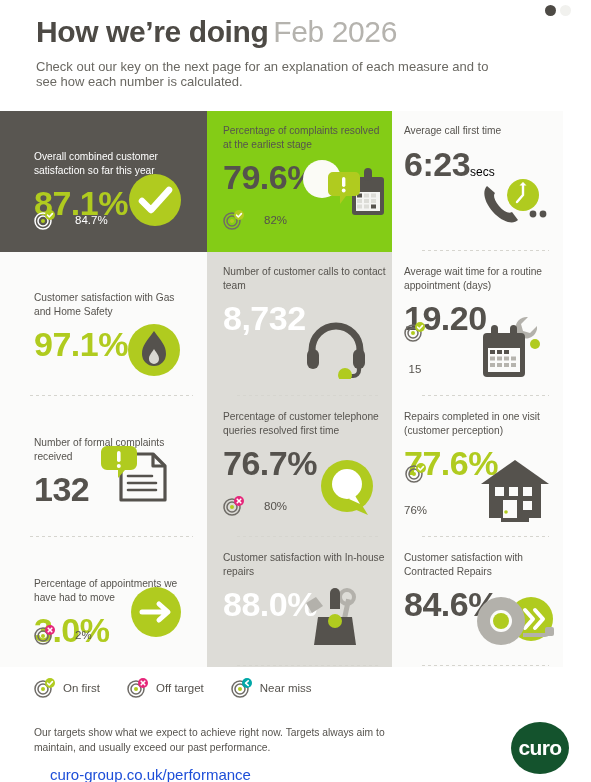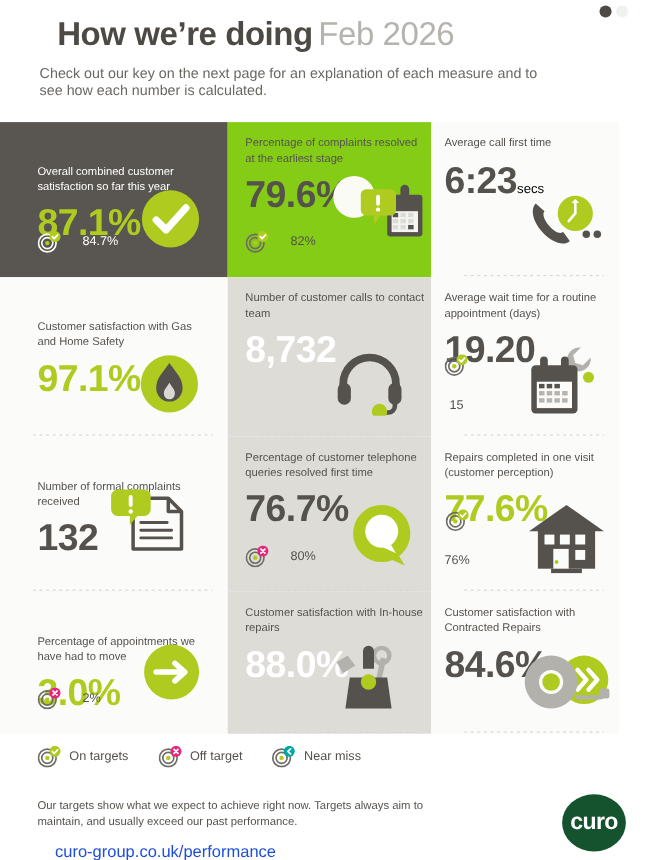--- a/index.html
+++ b/index.html
@@ -7,21 +7,21 @@
     width: 591px; height: 782px;
     background: #ffffff;
     font-family: "Liberation Sans", sans-serif;
     overflow: hidden;
   }
   .page { position: relative; width: 591px; height: 782px; background: #fff; }
 
   
   .header { padding: 14px 0 0 36px; }
   .title { font-size: 30px; line-height: 36px; letter-spacing: -0.4px; white-space: nowrap; }
-  .title .t-bold { font-weight: bold; color: #4d4a45; margin-left: 16px; }
+  .title .t-bold { font-weight: bold; color: #4d4a45; }
   .title .t-light { font-weight: normal; color: #b5b3ae; margin-left: 5px; }
   .subtitle {
     margin-top: 9px; font-size: 13px; line-height: 15px;
     color: #6a6862; max-width: 470px;
   }
   .dots { position: absolute; top: 5px; right: 20px; display: flex; gap: 4px; }
   .dot { width: 11px; height: 11px; border-radius: 50%; }
   .dot.on { background: #4d4a45; }
   .dot.off { background: #f1f1ee; }
 
@@ -399,21 +399,21 @@
     <div class="leg-item">
       <span class="tgt">
         <svg width="22" height="20" viewBox="0 0 22 20">
           <circle cx="9" cy="11" r="8" fill="none" stroke="#6f6c67" stroke-width="1.5"></circle>
           <circle cx="9" cy="11" r="5" fill="none" stroke="#6f6c67" stroke-width="1.5"></circle>
           <circle cx="9" cy="11" r="2" fill="#b0cb1f"></circle>
           <circle cx="16" cy="5" r="5" fill="#b0cb1f"></circle>
           <path d="M13.6 5.2 l1.7 1.8 l3.1 -3.4" fill="none" stroke="#ffffff" stroke-width="1.6" stroke-linecap="round" stroke-linejoin="round"></path>
         </svg>
       </span>
-      <span class="ltxt">On targets</span>
+      <span class="ltxt">On first</span>
     </div>
     <div class="leg-item">
       <span class="tgt">
         <svg width="22" height="20" viewBox="0 0 22 20">
           <circle cx="9" cy="11" r="8" fill="none" stroke="#6f6c67" stroke-width="1.5"></circle>
           <circle cx="9" cy="11" r="5" fill="none" stroke="#6f6c67" stroke-width="1.5"></circle>
           <circle cx="9" cy="11" r="2" fill="#b0cb1f"></circle>
           <circle cx="16" cy="5" r="5" fill="#e6267a"></circle>
           <path d="M14.2 3.2 l3.6 3.6 M17.8 3.2 l-3.6 3.6" stroke="#ffffff" stroke-width="1.6" stroke-linecap="round"></path>
         </svg>

